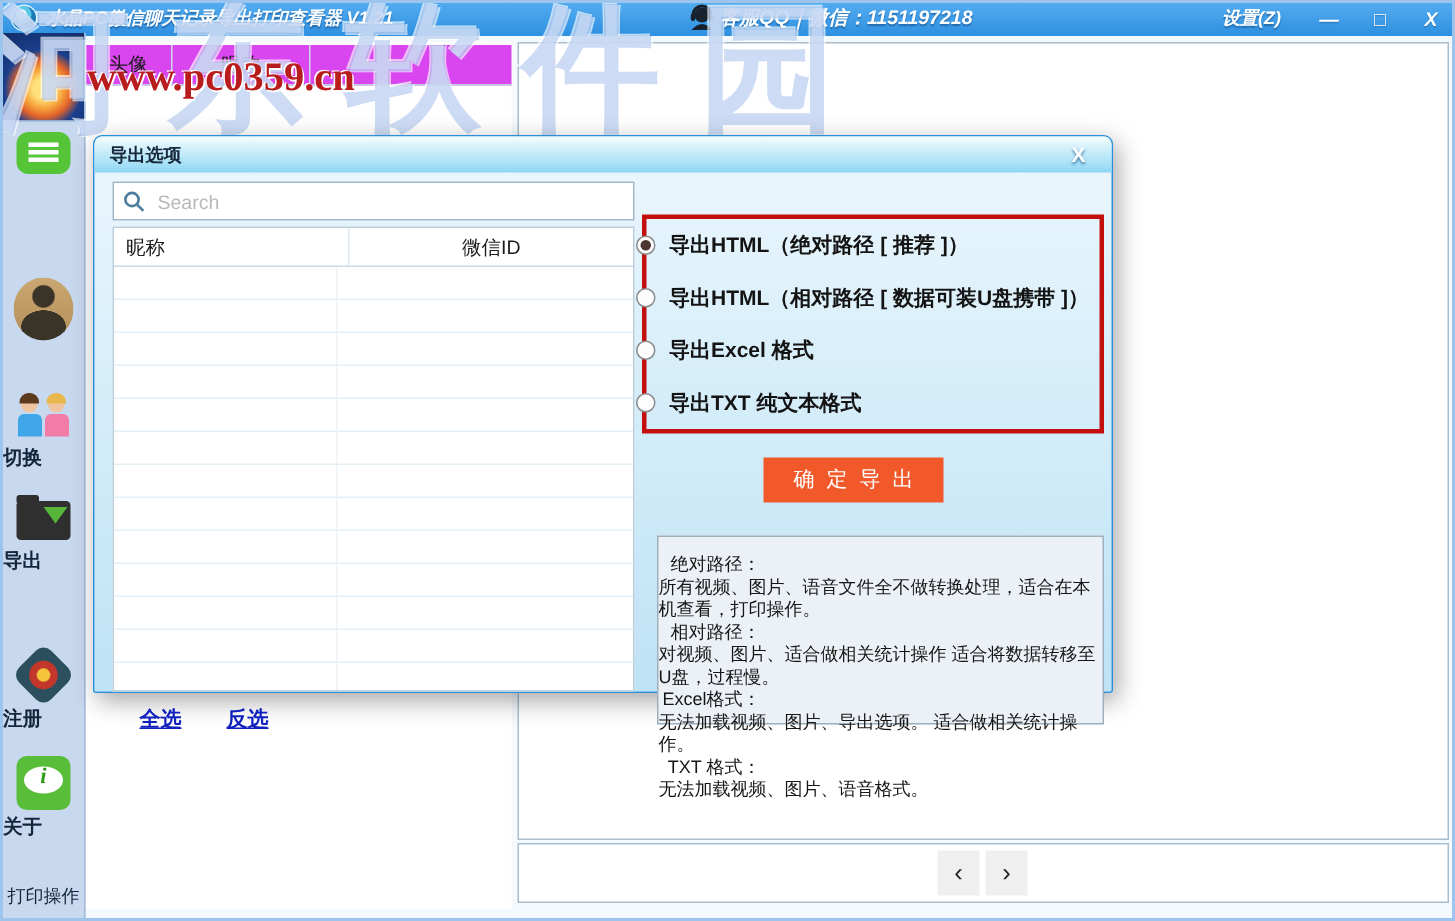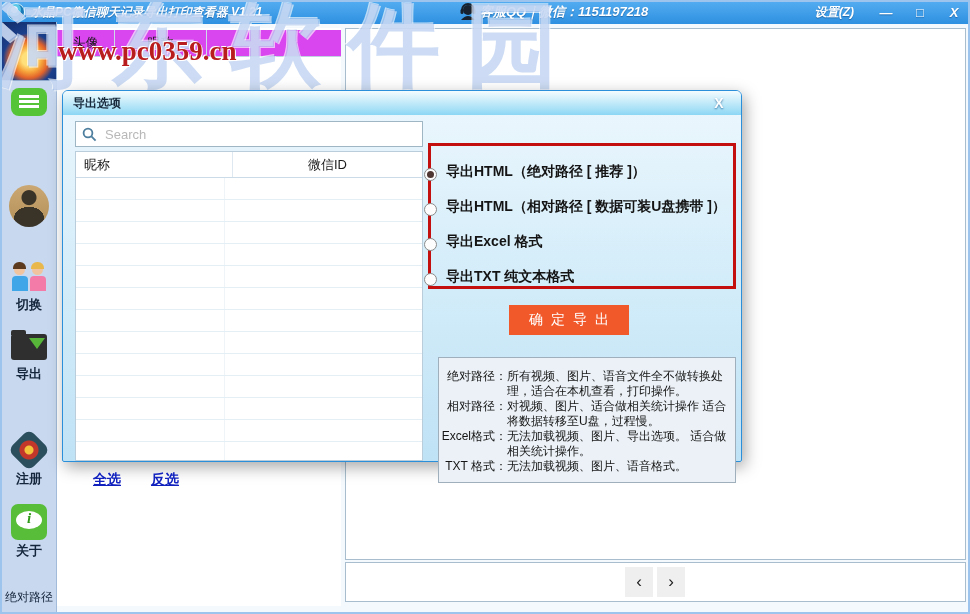--- a/index.html
+++ b/index.html
@@ -46,21 +46,21 @@
   .pfig.pink{background:#F27BA8;} .pfig.pink::after{background:#E8B84C;}
   .icon-export{top:312px;width:36px;height:26px;background:#2F2F2F;border-radius:3px;}
   .icon-export::before{content:"";position:absolute;top:-4px;left:0;width:15px;height:5px;background:#2F2F2F;border-radius:2px 2px 0 0;}
   .icon-export::after{content:"";position:absolute;right:2px;top:4px;border:8px solid transparent;border-top:11px solid #57B53A;}
   .icon-register{top:413px;width:30px;height:30px;border-radius:7px;transform:translateX(-50%) rotate(45deg);
     background:radial-gradient(circle,#F5C33B 0 4px,#C3372B 5px 9px,#2C4F5E 10px);}
   .icon-about{top:482px;width:36px;height:36px;background:#58BD39;border-radius:7px;}
   .icon-about::before{content:"";position:absolute;left:5px;top:7px;width:26px;height:18px;background:#fff;border-radius:50%;}
   .icon-about::after{content:"i";position:absolute;left:0;top:6px;width:36px;text-align:center;
     font:italic bold 15px "Liberation Serif",serif;color:#2F9A18;}
-  .side-label{position:absolute;width:100%;text-align:center;font-size:13px;font-weight:bold;color:#14263C;}
+  .side-label{position:absolute;width:100%;font-size:13px;font-weight:bold;color:#14263C;}
   .lbl-switch{top:274px;} .lbl-export{top:343px;} .lbl-register{top:448px;} .lbl-about{top:520px;}
   .lbl-home{position:absolute;bottom:6px;width:100%;text-align:center;font-size:12px;color:#14263C;}
   
   .chat-panel{position:absolute;left:57px;top:28px;width:284px;height:578px;background:#fff;z-index:1;}
   .chat-header{position:absolute;left:0;top:2px;width:100%;height:26px;display:flex;
     border-bottom:1px solid #BFD2E0;background:#d946ef;}
   .chat-header .col{display:flex;align-items:center;justify-content:center;font-size:13px;color:#1A1A1A;}
   .col-avatar{width:57px;border-right:1px solid #CCDBE7;}
   .col-nick{width:91px;border-right:1px solid #CCDBE7;}
   .col-msg{flex:1;}
@@ -97,31 +97,31 @@
   .dlg-list{position:absolute;left:12px;top:60px;width:348px;height:310px;background:#fff;
     border:1px solid #B9CDDA;box-sizing:border-box;overflow:hidden;}
   .dlg-list-header{height:25px;display:flex;align-items:center;border-bottom:1px solid #CBDCE8;font-size:13px;color:#1A1A1A;}
   .dlh-nick{width:148px;padding-left:8px;border-right:1px solid #DDE8F0;height:100%;display:flex;align-items:center;}
   .dlh-wxid{flex:1;display:flex;align-items:center;justify-content:center;height:100%;}
   .dlg-row{height:21px;border-bottom:1px solid #E4EEF5;display:flex;}
   .dlg-row .c1{width:148px;border-right:1px solid #EEF4F8;}
   .dlg-links{position:absolute;left:30px;top:380px;display:flex;gap:30px;}
   .dlg-link{font-size:14px;font-weight:bold;color:#1021BE;text-decoration:underline;cursor:pointer;}
   .option-box{position:absolute;left:365px;top:52px;width:308px;height:146px;border:3px solid #C40F0F;box-sizing:border-box;}
-  .radio-row{display:flex;align-items:flex-end;gap:9px;height:35px;padding-left:1px;cursor:pointer;}
+  .radio-row{display:flex;align-items:center;gap:9px;height:35px;padding-left:1px;cursor:pointer;}
   .radio{width:13px;height:13px;border-radius:50%;border:1px solid #8A8A8A;background:#FDFDFD;flex:none;
     position:relative;margin-left:-8px;box-sizing:border-box;}
   .radio.selected::after{content:"";position:absolute;inset:2px;border-radius:50%;background:#4E3632;}
   .radio-label{font-size:14px;color:#141414;font-weight:600;white-space:nowrap;}
   .confirm-btn{position:absolute;left:446px;top:214px;width:120px;height:30px;border:none;cursor:pointer;
     background:#F1592A;color:#fff;font-size:14px;letter-spacing:8px;text-indent:8px;
     display:flex;align-items:center;justify-content:center;font-family:"Liberation Sans",sans-serif;}
   .note-box{position:absolute;left:375px;top:266px;width:298px;height:126px;background:#EBF1F6;
     border:1px solid #9FAFBC;box-sizing:border-box;padding:11px 3px 0 0;font-size:12px;color:#161616;}
-  .note-row{display:flex;line-height:15px;}
+  .note-row{display:flex;line-height:15px;flex-direction:column;}
   .note-label{width:68px;text-align:right;flex:none;}
   .note-text{flex:1;}
   svg{display:block;}
 </style>
 </head>
 <body>
 
 <div class="titlebar">
   <span class="app-icon"></span>
   <span class="win-title">水晶PC微信聊天记录导出打印查看器 V1.21</span>
@@ -151,21 +151,21 @@
     <span class="pfig blue"></span>
     <span class="pfig pink"></span>
   </div>
   <div class="side-label lbl-switch">切换</div>
   <div class="side-ico icon-export"></div>
   <div class="side-label lbl-export">导出</div>
   <div class="side-ico icon-register"></div>
   <div class="side-label lbl-register">注册</div>
   <div class="side-ico icon-about"></div>
   <div class="side-label lbl-about">关于</div>
-  <div class="lbl-home">绝对路径</div>
+  <div class="lbl-home">打印操作</div>
 </div>
 
 <div class="chat-panel">
   <div class="chat-header">
     <div class="col col-avatar">头像</div>
     <div class="col col-nick">昵称</div>
   </div>
 </div>
 
 <div class="content-panel"></div>

